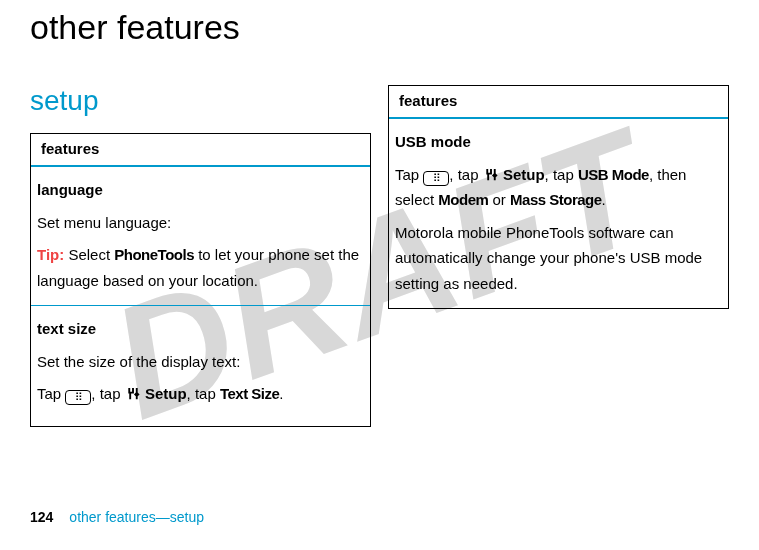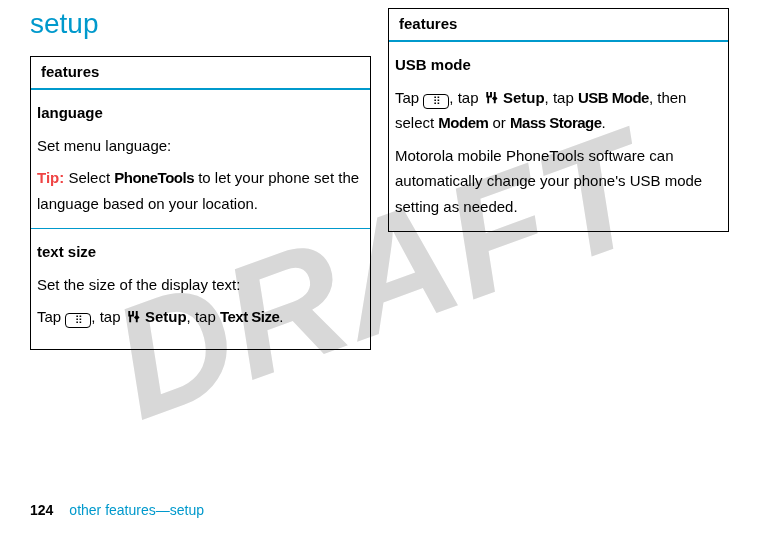--- a/index.html
+++ b/index.html
@@ -117,21 +117,21 @@
       vertical-align: -2px;
       width: 16px;
       height: 15px;
     }
     .setup-icon svg {
       width: 100%;
       height: 100%;
     }
     .footer {
       position: absolute;
-      bottom: 32px;
+      bottom: 25px;
       left: 30px;
       font-size: 14px;
     }
     .page-number {
       font-weight: bold;
       color: #000;
       margin-right: 16px;
     }
     .footer-text {
       color: #0099cc;
@@ -139,20 +139,21 @@
     .note {
       margin-top: 7px;
     }
   </style>
 </head>
 <body>
 
 <div class="watermark">DRAFT</div>
 
 <div class="content">
+  <h1 class="page-title">other features</h1>
 
   <div class="columns">
     <div class="col">
       <div class="section-heading">setup</div>
 
       <div class="feature-box">
         <div class="feature-header">features</div>
 
         <div class="feature-row">
           <div class="feature-title">language</div>

